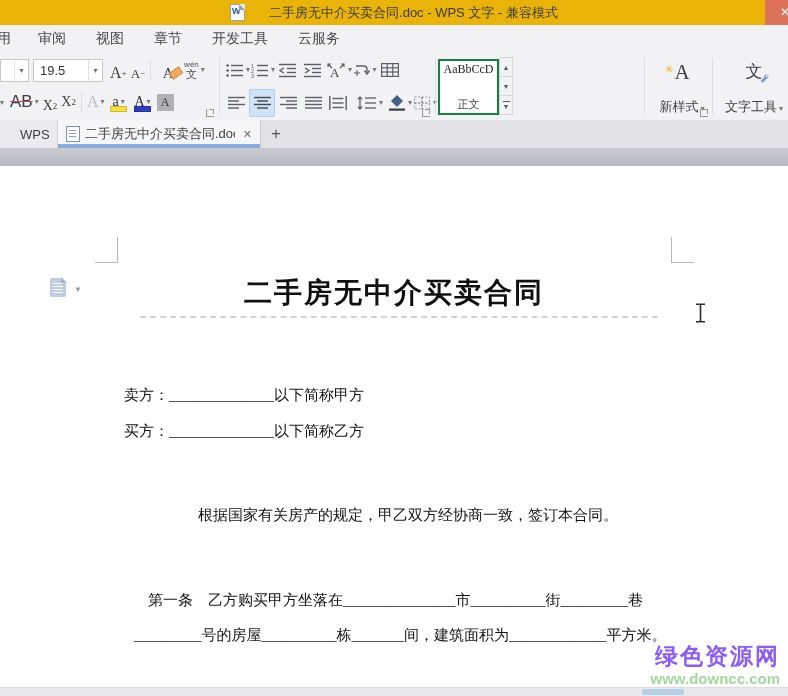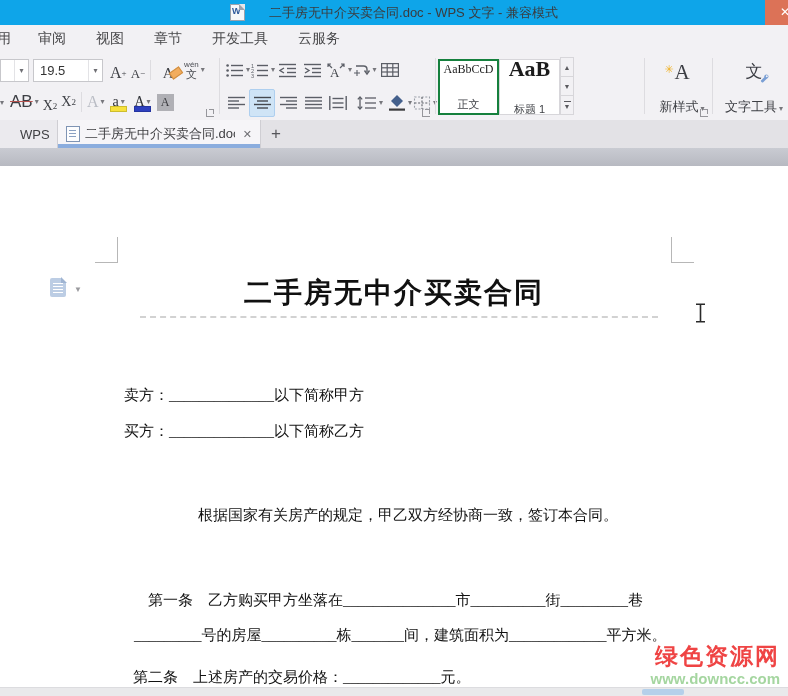--- a/index.html
+++ b/index.html
@@ -1,20 +1,20 @@
 <!DOCTYPE html>
 <html><head>
 <meta charset="utf-8">
 <style>
   html,body{margin:0;padding:0;background:#fff}
   .screen{position:relative;width:788px;height:696px;overflow:hidden;
     font-family:"Liberation Sans","DejaVu Sans",sans-serif;background:#fff;-webkit-font-smoothing:antialiased}
 
   
-  .titlebar{position:absolute;top:0;left:0;right:0;height:25px;background:#0ea5e9;
+  .titlebar{position:absolute;top:0;left:0;right:0;height:25px;background:#eab308;
     display:flex;align-items:center;justify-content:center;gap:24px;font-size:13px;color:#3b3b3d}
   .win-doc-icon{width:13px;height:15px;position:relative;background:#f6f7f9;border:1px solid #9aa2ad}
   .win-doc-icon::before{content:"W";position:absolute;left:1px;top:1px;font-size:9px;font-weight:bold;color:#2b579a}
   .win-doc-icon::after{content:"";position:absolute;right:-1px;top:-1px;border:3px solid #e7e6e9;border-left-color:#9aa2ad;border-bottom-color:#9aa2ad}
   .close-btn{position:absolute;right:0;top:0;width:23px;height:25px;background:#dc7257;overflow:hidden}
   .close-btn span{position:absolute;left:15px;top:5px;color:#fff;font-size:12px}
 
   
   .menubar{position:absolute;top:25px;left:0;right:0;height:27px;background:#f2f1f4;
     display:flex;align-items:center;font-size:14px;color:#48484a}
@@ -92,21 +92,21 @@
   .float-dd{position:absolute;left:74px;top:119px;font-size:8px;color:#9a9a9e}
   .doc-title{position:absolute;left:0;right:0;top:108px;text-align:center;
     font-family:"Liberation Serif","DejaVu Serif",serif;font-size:28px;font-weight:700;color:#101010;letter-spacing:2px}
   .dashline{position:absolute;left:140px;width:518px;top:150px;border-top:2px dashed #d2d2d2}
   .caret{position:absolute;left:695px;top:137px}
   .dl{position:absolute;font-family:"Liberation Serif","DejaVu Serif",serif;font-size:15px;color:#121212;white-space:pre}
   .dl1{left:124px;top:220px}.dl2{left:124px;top:256px}
   .dl3{left:198px;top:340px}.dl4{left:148px;top:425px}
   .dl5{left:134px;top:460px}.dl6{left:133px;top:502px}
   .wm{position:absolute;right:8px;text-align:center;line-height:1;font-weight:bold}
-  .wm1{top:479px;font-size:23px;color:#ef4444;letter-spacing:2px}
+  .wm1{top:479px;font-size:23px;color:#8b5cf6;letter-spacing:2px}
   .wm2{top:505px;font-size:15px;color:#a5d6a0}
 
   .hscroll{position:absolute;left:0;right:0;bottom:0;height:8px;background:#e9e9eb;border-top:1px solid #dcdcdf}
   .hthumb{position:absolute;left:642px;top:1px;width:42px;height:6px;background:#b5d0ea;border-radius:2px}
   svg{display:block}
 </style>
 </head>
 <body>
 
 <div class="screen">
@@ -361,24 +361,20 @@
     </div>
 
     <div class="vdiv" style="left:435px"></div>
 
     <div class="group" style="left:438px;width:202px">
       <div class="row" style="top:6px;left:0">
         <div class="card sel">
           <span class="prev" style="font-size:12px">AaBbCcD</span>
           <span class="lbl">正文</span>
         </div>
-        <div class="card">
-          <span class="prev" style="font-size:22px;font-weight:bold">AaB</span>
-          <span class="lbl">标题 1</span>
-        </div>
         <div class="scrollcol">
           <span class="sc">▲</span>
           <span class="sc">▼</span>
           <span class="sc more">▼</span>
         </div>
       </div>
     </div>
 
     <div class="vdiv" style="left:644px"></div>
 
@@ -434,21 +430,20 @@
         <g stroke="#2a2a2a" stroke-width="1.6" fill="none">
           <path d="M1,1.2 H10 M5.5,1.2 V18.8 M1,18.8 H10"></path>
         </g>
       </svg>
 
     <div class="dl dl1">卖方：______________以下简称甲方</div>
     <div class="dl dl2">买方：______________以下简称乙方</div>
     <div class="dl dl3">根据国家有关房产的规定，甲乙双方经协商一致，签订本合同。</div>
     <div class="dl dl4">第一条　乙方购买甲方坐落在_______________市__________街_________巷</div>
     <div class="dl dl5">_________号的房屋__________栋_______间，建筑面积为_____________平方米。</div>
-    <div class="dl dl6">第二条　上述房产的交易价格：_____________元。</div>
 
     <div class="wm wm1">绿色资源网</div>
     <div class="wm wm2">www.downcc.com</div>
   </div>
 
   <div class="hscroll">
     <div class="hthumb"></div>
   </div>
 
 </div>

